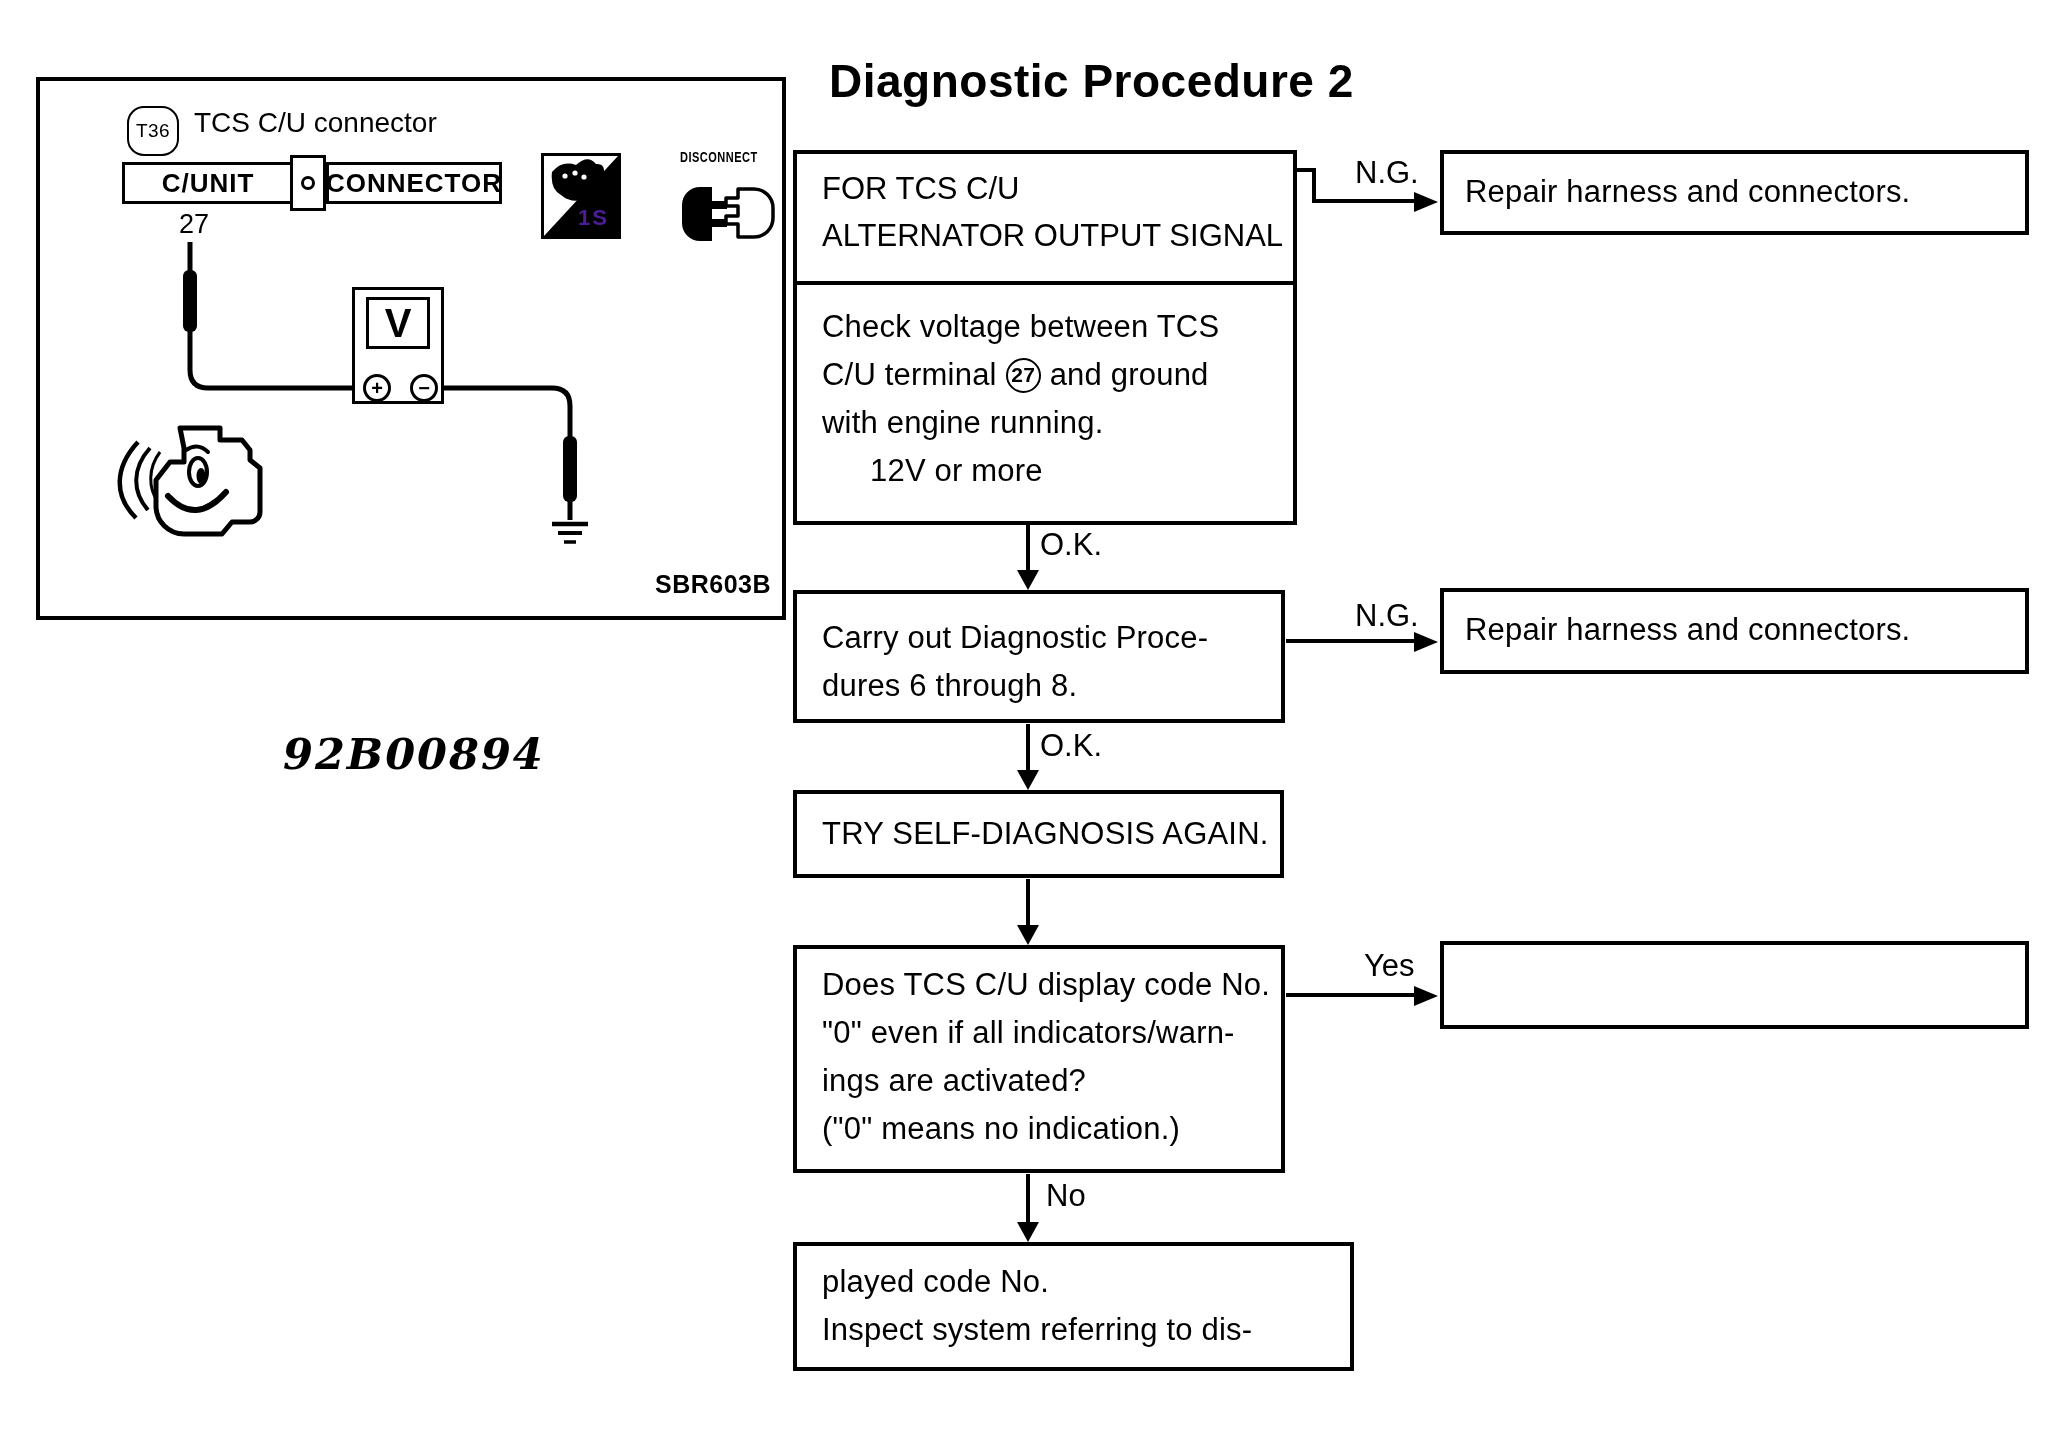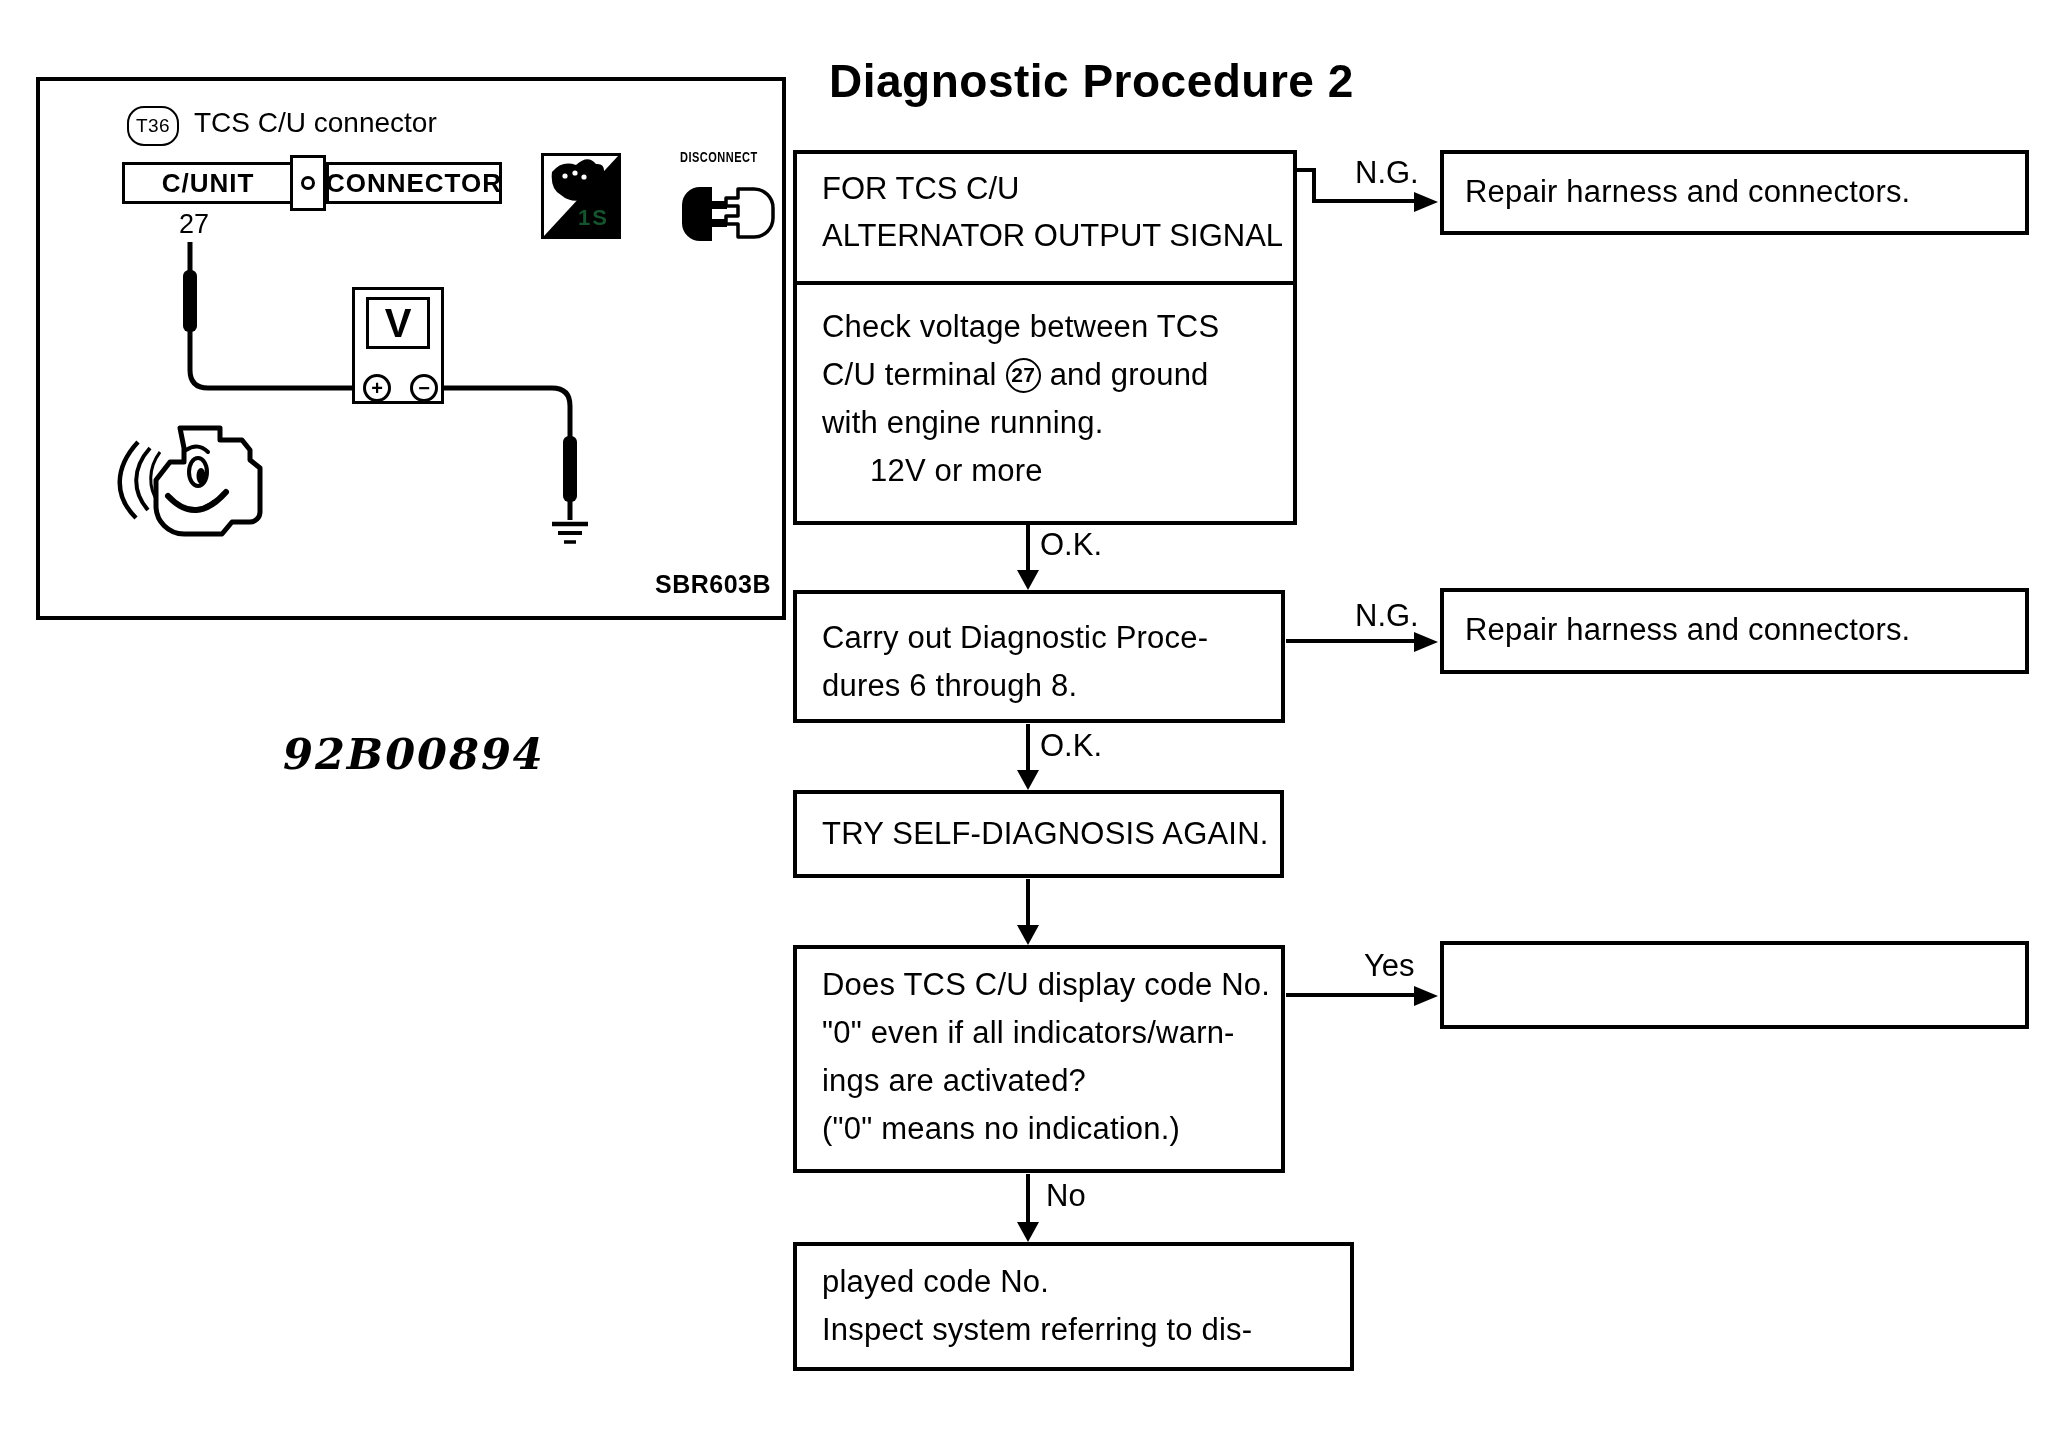--- a/index.html
+++ b/index.html
@@ -31,21 +31,21 @@
     font-size:26px;font-weight:bold;letter-spacing:1px;
   }
   .tabbox{border:3.5px solid #000;background:#fff;display:flex;align-items:center;justify-content:center;}
   .tabdot{width:14px;height:14px;border:3px solid #000;border-radius:50%;}
   .meter{border:3.5px solid #000;background:#fff;}
   .meterdisp{border:3px solid #000;background:#fff;display:flex;align-items:center;justify-content:center;
     font-size:40px;font-weight:bold;}
   .termcirc{border:3px solid #000;border-radius:50%;background:#fff;display:flex;align-items:center;
     justify-content:center;font-size:20px;font-weight:bold;}
   .icon1s{border:3px solid #000;background:#fff;}
-  .icon1s .tag{position:absolute;right:9px;bottom:5px;color:#14532d;font-size:22px;font-weight:bold;letter-spacing:2px;}
+  .icon1s .tag{position:absolute;right:9px;bottom:5px;color:#4c1d95;font-size:22px;font-weight:bold;letter-spacing:2px;}
   .discolbl{font-size:11px;font-weight:bold;letter-spacing:.5px;color:#000;white-space:nowrap;}
   .stamp{font-family:"DejaVu Serif",serif;font-style:italic;font-weight:600;font-size:43px;letter-spacing:2px;}
   .figcode{font-size:25px;font-weight:600;letter-spacing:.5px;}
   .title{font-size:46px;font-weight:800;letter-spacing:.5px;white-space:nowrap;}
   svg{display:block;}
   #overlay{position:absolute;left:0;top:0;z-index:1;}
   .z2{z-index:2;}
 </style>
 </head>
 <body>
@@ -96,21 +96,21 @@
       <path d="M1286 641 H1416" fill="none" stroke="#000" stroke-width="4"></path>
       <polygon points="1438,642 1414,632 1414,652" fill="#000"></polygon>
 
       <path d="M1286 995 H1416" fill="none" stroke="#000" stroke-width="4"></path>
       <polygon points="1438,996 1414,986 1414,1006" fill="#000"></polygon>
     </g>
   </svg>
 
   <div class="abs panel z2" style="left:36px;top:77px;width:750px;height:543px;"></div>
 
-  <div class="abs badge z2" style="left:127px;top:106px;width:52px;height:40px;">
+  <div class="abs badge z2" style="left:127px;top:106px;width:52px;height:50px;">
     <span>T36</span>
   </div>
   <div class="abs z2" style="left:194px;top:104px;font-size:28px;line-height:38px;">TCS C/U connector</div>
 
   <div class="abs connbar z2" style="left:122px;top:162px;width:172px;height:42px;">
     <span>C/UNIT</span>
   </div>
   <div class="abs tabbox z2" style="left:290px;top:155px;width:36px;height:56px;">
     <div class="tabdot"></div>
   </div>

